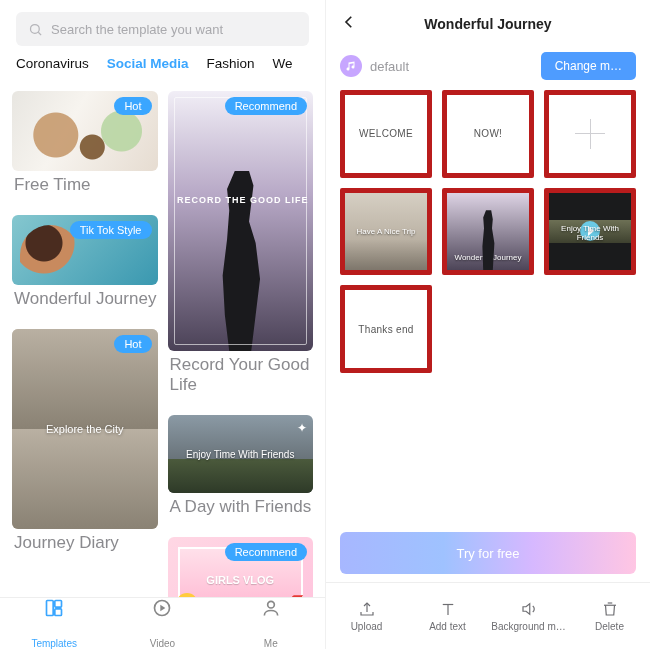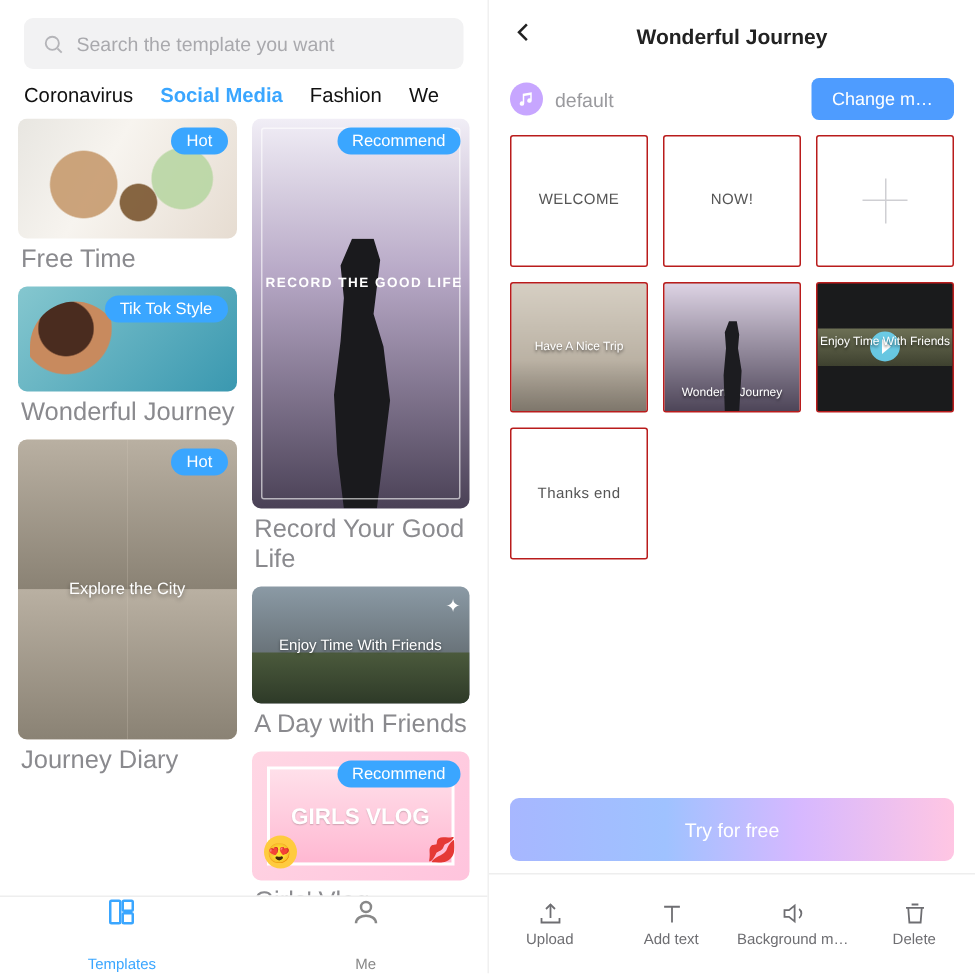--- a/index.html
+++ b/index.html
@@ -45,20 +45,21 @@
     overflow:hidden;
   }
   .col { flex:1; display:flex; flex-direction:column; gap:8px; }
   .card { display:flex; flex-direction:column; gap:4px; }
   .thumb {
     position:relative;
     width:100%;
     border-radius:6px;
     overflow:hidden;
     background:#ddd;
+    margin-top:12px;
   }
   .badge {
     position:absolute;
     top:6px; right:6px;
     background:#3aa6ff;
     color:#fff;
     font-size:11px;
     padding:3px 10px;
     border-radius:12px;
     z-index:10;
@@ -88,21 +89,21 @@
     background:#1a1a1d;
     clip-path:polygon(45% 0,58% 0,62% 8%,60% 18%,58% 28%,64% 40%,68% 60%,64% 80%,60% 100%,40% 100%,36% 80%,34% 58%,38% 38%,40% 22%,38% 10%);
   }
   .thumb-record .rec-text{position:absolute;left:5px;right:0;top:40%;text-align:center;color:#fff;font-size:9px;letter-spacing:1px;font-weight:600;}
   .thumb-record .frame{position:absolute;inset:6px;border:1px solid rgba(255,255,255,0.6);border-radius:2px;pointer-events:none;}
   .thumb-friends{height:78px;background:linear-gradient(#8b9aa5,#4f5558);}
   .thumb-friends::before{content:"";position:absolute;left:0;right:0;bottom:0;height:34px;background:linear-gradient(#4b5a3c,#2e3a28);}
   .thumb-friends .overlay-text{position:absolute;inset:0;display:flex;align-items:center;justify-content:center;color:#fff;font-size:10px;font-weight:500;text-shadow:0 1px 2px rgba(0,0,0,0.5);}
   .thumb-friends .dots{position:absolute;right:6px;top:6px;color:#fff;font-size:12px;}
   .thumb-girls{height:86px;background:linear-gradient(135deg,#ffd7e4,#ffc4dd);}
-  .thumb-girls .inner{position:absolute;inset:10px;border:2px solid #fff;background:linear-gradient(#ffe0ea,#ffb8d2);display:flex;align-items:center;justify-content:center;color:#fff;font-weight:700;font-size:15px;text-align:center;text-shadow:0 1px 1px rgba(0,0,0,.2);}
+  .thumb-girls .inner{position:absolute;inset:10px;border:2px solid #fff;background:linear-gradient(#ffe0ea,#ffb8d2);display:flex;align-items:center;justify-content:center;color:#fff;font-weight:700;font-size:11px;text-align:center;text-shadow:0 1px 1px rgba(0,0,0,.2);}
   .thumb-girls .emoji{position:absolute;left:8px;bottom:8px;width:22px;height:22px;border-radius:50%;background:#ffcb3e;display:flex;align-items:center;justify-content:center;font-size:13px;}
   .thumb-girls .kiss{position:absolute;right:8px;bottom:10px;font-size:16px;}
 
   .bottom-nav {
     height:52px;
     border-top:1px solid #eee;
     display:flex;
   }
   .nav-item{flex:1;display:flex;flex-direction:column;align-items:center;justify-content:center;gap:20px;font-size:10px;color:#888;}
   .nav-item.active{color:#3aa6ff;}
@@ -117,21 +118,21 @@
   .music-label{font-size:13px;color:#9a9a9e;flex:1;}
   .change-btn{background:#4e9cff;color:#fff;border:none;border-radius:5px;padding:7px 14px;font-size:12px;cursor:pointer;}
   .slides-grid{
     padding:0 14px;
     display:grid;
     grid-template-columns:repeat(3,1fr);
     gap:10px;
   }
   .slide{
     aspect-ratio:1.05/1;
-    border:1px solid #b91c1c;
+    border:5px solid #b91c1c;
     border-radius:2px;
     display:flex;align-items:center;justify-content:center;
     font-size:10px;color:#555;
     position:relative;
     overflow:hidden;
     background:#fff;
   }
   .slide.text{font-weight:500;letter-spacing:0.3px;}
   .slide.plus{color:#c2c2c6;}
   .slide.plus .pline{position:absolute;background:#cfcfd3;}
@@ -239,20 +240,27 @@
     <div class="nav-item active">
       <svg viewBox="0 0 24 24" fill="none" stroke="#3aa6ff" stroke-width="2">
           <rect x="3" y="3" width="8" height="18" rx="1"></rect>
           <rect x="13" y="3" width="8" height="8" rx="1"></rect>
           <rect x="13" y="13" width="8" height="8" rx="1"></rect>
         </svg>
       <span>Templates</span>
     </div>
     <div class="nav-item">
       <svg viewBox="0 0 24 24" fill="none" stroke="#888" stroke-width="2">
+          <circle cx="12" cy="12" r="9"></circle>
+          <polygon points="10,8 16,12 10,16" fill="#888" stroke="none"></polygon>
+        </svg>
+      <span>Video</span>
+    </div>
+    <div class="nav-item">
+      <svg viewBox="0 0 24 24" fill="none" stroke="#888" stroke-width="2">
           <circle cx="12" cy="8" r="4"></circle>
           <path d="M4 21c0-4 4-6 8-6s8 2 8 6"></path>
         </svg>
       <span>Me</span>
     </div>
   </div>
 </div>
 
 <div class="panel-right">
   <div class="r-header">

